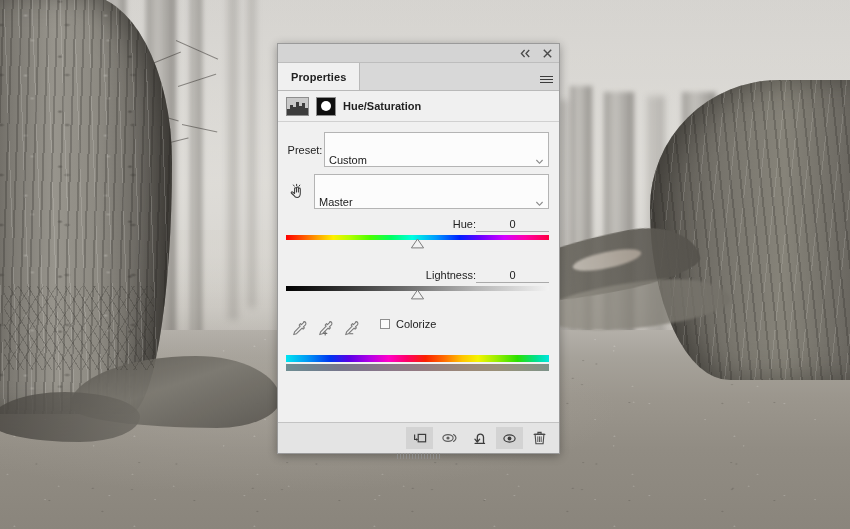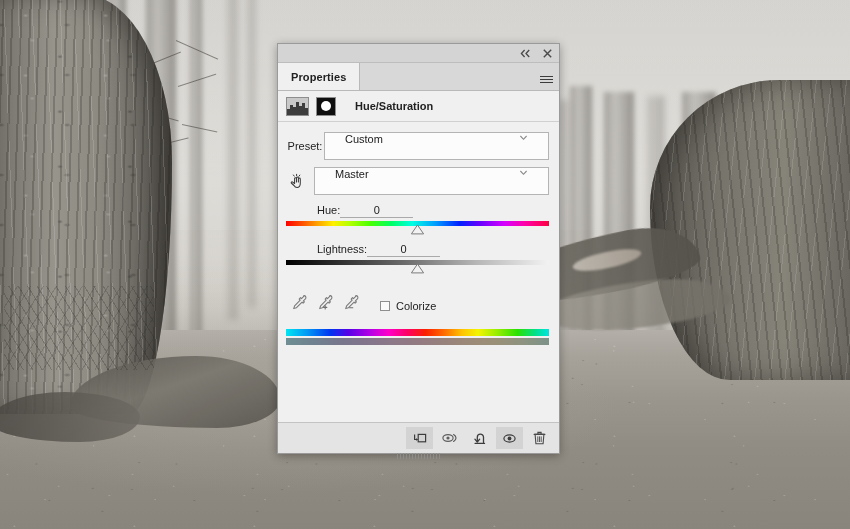--- a/index.html
+++ b/index.html
@@ -131,57 +131,57 @@
 
   .adjhdr{height:30px;display:flex;align-items:center;gap:7px;padding:0 0 0 8px;
       background:#f0f0f0;border-bottom:1px solid #d0d0d0;flex:0 0 auto;}
   .adj-icon{width:23px;height:19px;border:1px solid #8d8d8d;background:#c9c9c9;
       display:flex;align-items:flex-end;overflow:hidden;cursor:pointer;box-sizing:border-box;}
   .adj-icon .bars{display:flex;width:100%;height:100%;align-items:flex-end;}
   .adj-icon .bars i{flex:1;background:#3d3d3d;margin:0 .4px;}
   .mask-thumb{width:20px;height:19px;background:#0e0e0e;border:1px solid #8d8d8d;
       display:flex;align-items:center;justify-content:center;cursor:pointer;box-sizing:border-box;}
   .mask-thumb b{display:block;width:10px;height:10px;border-radius:50%;background:#fff;}
-  .adj-title{font-size:11px;font-weight:bold;color:#1f1f1f;margin-left:12px;}
+  .adj-title{font-size:11px;font-weight:bold;color:#1f1f1f;margin-left:0;}
 
   .body{flex:1;padding:10px 10px 0 8px;background:#f0f0f0;position:relative;}
 
   .row{display:flex;align-items:center;margin-bottom:7px;}
   .row-label{font-size:11px;color:#222;width:38px;flex:0 0 auto;text-align:center;}
-  .select{flex:1;height:28px;background:#fcfcfc;border:1px solid #b4b4b4;
-      display:flex;align-items:flex-start;padding:0 20px;font-size:11px;color:#1a1a1a;
+  .select{flex:1;height:35px;background:#fcfcfc;border:1px solid #b4b4b4;
+      display:flex;align-items:flex-end;padding:0 4px;font-size:11px;color:#1a1a1a;
       position:relative;cursor:pointer;box-sizing:border-box;}
   .select .cv{flex:1;overflow:hidden;white-space:nowrap;}
   .caret{width:9px;height:9px;display:block;}
 
   .scrub{width:22px;height:20px;display:flex;align-items:center;justify-content:center;
       margin-right:6px;cursor:pointer;flex:0 0 auto;}
 
   
   .sl{margin-top:9px;}
-  .sl-top{display:flex;align-items:baseline;justify-content:flex-start;margin-bottom:3px;padding-left:31px;}
+  .sl-top{display:flex;align-items:baseline;justify-content:flex-end;margin-bottom:3px;padding-left:31px;}
   .sl-name{font-size:11px;color:#222;}
   .sl-valwrap{width:73px;border-bottom:1px solid #aaa;text-align:center;padding-bottom:1px;}
   .sl-val{font-size:11px;color:#1a1a1a;}
   .track{position:relative;height:5px;margin:0 0 0 0;}
   .track .bar{position:absolute;left:0;right:0;top:0;height:5px;}
   .thumb{position:absolute;top:3px;width:15px;height:11px;margin-left:-7.5px;cursor:pointer;}
   .thumb svg{display:block;}
   .track-row{height:20px;position:relative;}
 
   
   .g-hue{background:linear-gradient(to right,
       #fe0000 0%,#ff4d00 6%,#ffa200 12%,#fff000 18%,#b6ff00 24%,#4aff00 32%,
       #00ff62 40%,#00ffe1 48%,#009bff 57%,#0020ff 66%,#6a00ff 74%,#d400ff 83%,
       #ff00a8 91%,#fe0040 100%);}
   .g-sat{background:linear-gradient(to right,#6e6e6e 0%,#7a6a6a 22%,#96514f 50%,#c42a24 76%,#f50000 100%);}
   .g-light{background:linear-gradient(to right,#000 0%,#2a2a2a 18%,#6b6b6b 45%,#b5b5b5 72%,#f2f2f2 100%);}
 
   
-  .toolrow{display:flex;align-items:flex-end;margin-top:12px;gap:0;}
+  .toolrow{display:flex;align-items:flex-start;margin-top:12px;gap:0;}
   .eyed{width:26px;height:20px;display:flex;align-items:center;justify-content:center;cursor:pointer;}
   .cbwrap{display:flex;align-items:center;gap:6px;margin-left:16px;cursor:pointer;}
   .cbox{width:10px;height:10px;border:1px solid #8e8e8e;background:#fafafa;box-sizing:border-box;}
   .cblabel{font-size:11px;color:#222;}
 
   .rainbows{margin-top:17px;}
   .rb{height:7px;}
   .rb-top{background:linear-gradient(to right,
       #00e5f0 0%,#0099f5 8%,#0033f0 17%,#5a00e6 24%,#b400e6 32%,#ff00c8 39%,
       #ff0066 46%,#fa2000 53%,#ff6a00 60%,#ffc400 67%,#f4f400 73%,#9bee00 80%,
@@ -350,21 +350,21 @@
           <div class="thumb" style="left:50%;">
             <svg width="15" height="11" viewBox="0 0 15 11">
                 <path d="M7.5 1 13.6 9.9H1.4Z" fill="#f2f2f2" stroke="#7c7c7c" stroke-width="1" stroke-linejoin="round"></path>
               </svg>
           </div>
         </div>
       </div>
     </div>
 
 
-    <div class="sl" style="margin-top:2px;">
+    <div class="sl" style="margin-top:14px;">
       <div class="sl-top">
         <span class="sl-name">Lightness:</span>
         <span class="sl-valwrap">
           <span class="sl-val">0</span>
         </span>
       </div>
       <div class="track-row">
         <div class="track">
           <div class="bar g-light"></div>
           <div class="thumb" style="left:50%;">

